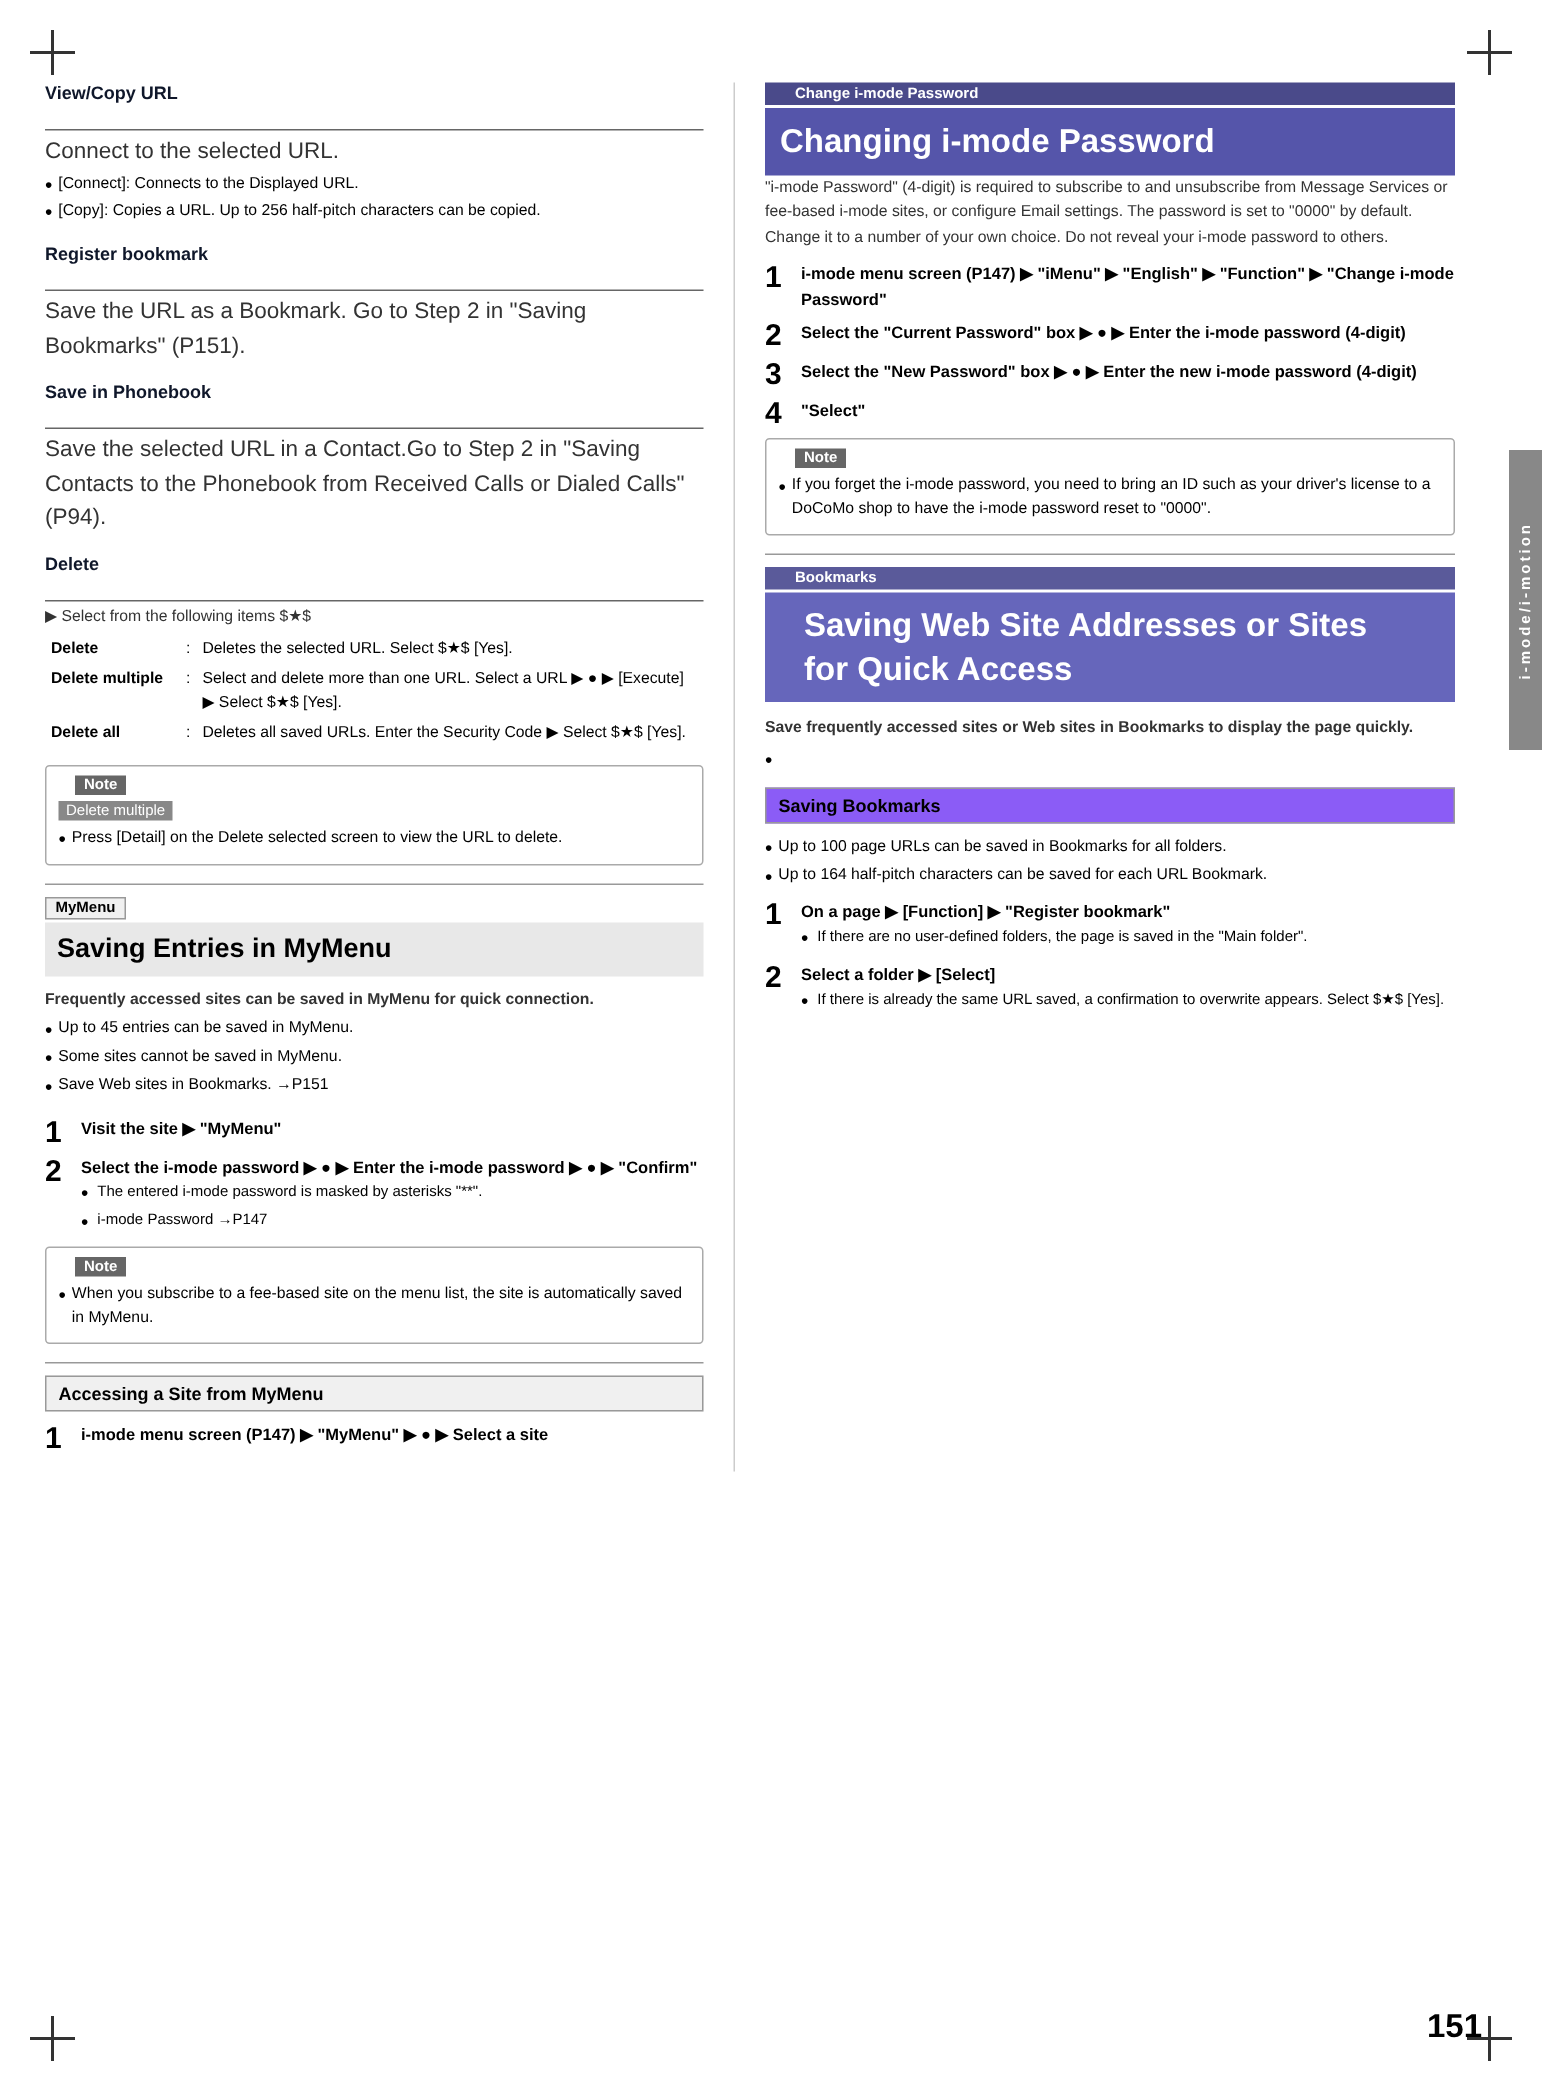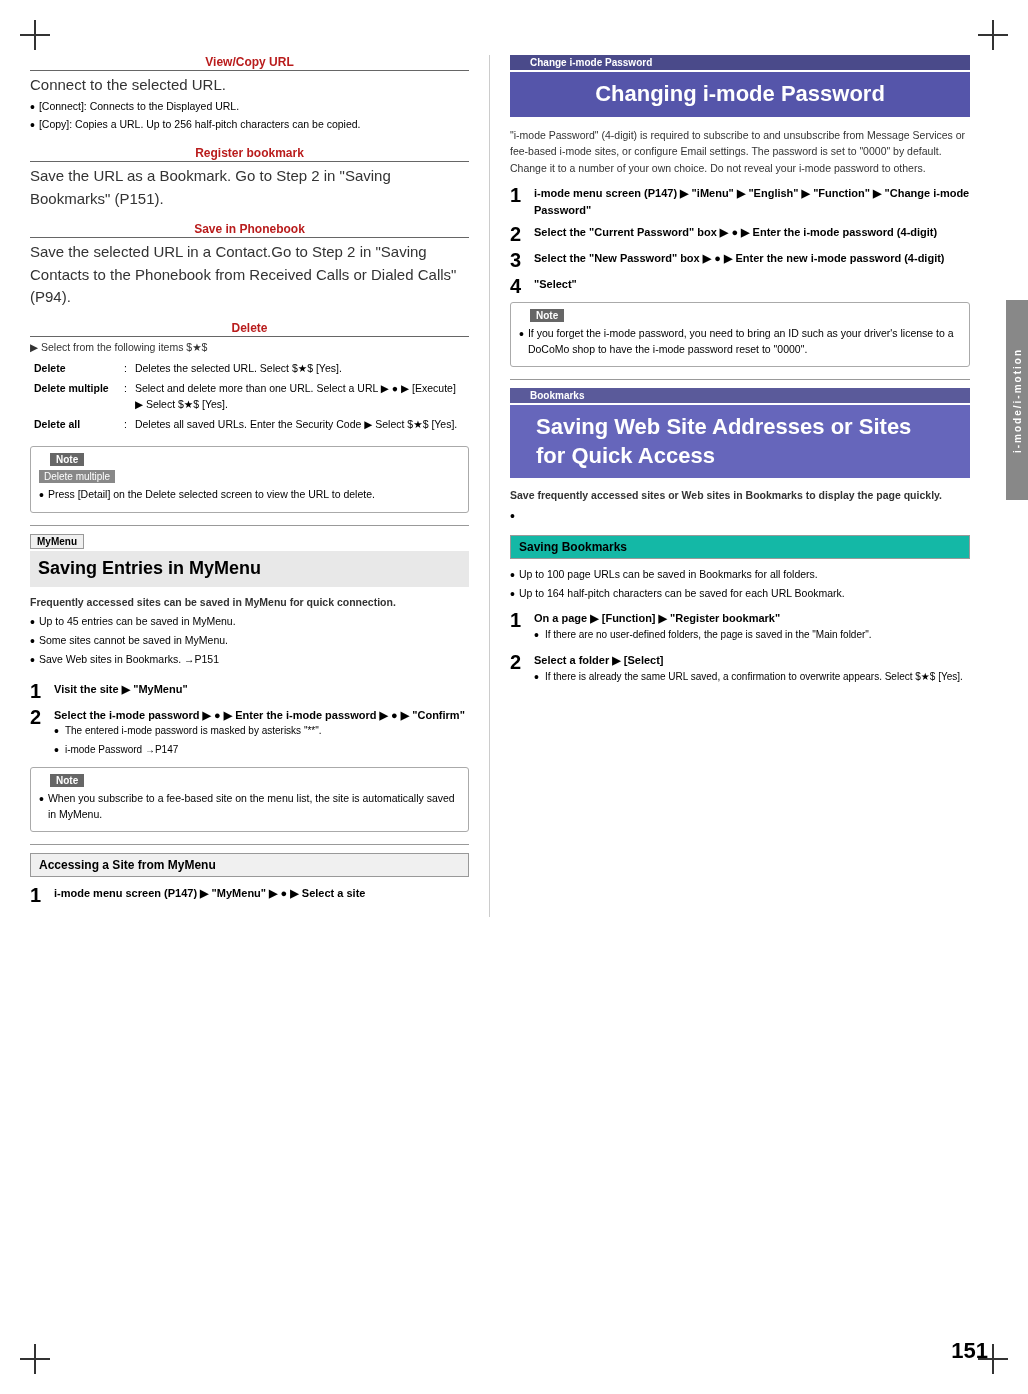--- a/index.html
+++ b/index.html
@@ -48,25 +48,24 @@
     }
     .right-col {
       width: 480px;
       padding-left: 20px;
     }
 
     
     .section-title {
       font-weight: bold;
       font-size: 12px;
-      color: #b91c1c;
+      color: #0f172a;
       margin-bottom: 3px;
       border-bottom: 1px solid #666;
-      padding-bottom: 1px;
-      text-align: center;
+      padding-bottom: 17px;
     }
     .section-content {
       margin-bottom: 12px;
     }
     .section-content p {
       font-size: 15px;
       line-height: 1.5;
       color: #333;
       margin-bottom: 2px;
     }
@@ -186,22 +185,20 @@
       background: #4a4a8a;
       color: #fff;
       font-size: 10px;
       font-weight: bold;
       padding: 2px 20px;
       margin-bottom: 2px;
     }
     .change-password-big {
       background: #5555aa;
       padding: 8px 10px;
-      margin-bottom: 10px;
-      text-align: center;
     }
     .change-password-big h2 {
       font-size: 22px;
       font-weight: bold;
       color: #fff;
       line-height: 1.3;
     }
 
     .bookmarks-header {
       background: #5a5a9a;
@@ -218,21 +215,21 @@
     }
     .bookmarks-big h2 {
       font-size: 22px;
       font-weight: bold;
       color: #fff;
       line-height: 1.3;
     }
 
     .saving-bookmarks-box {
       border: 1px solid #999;
-      background: #14b8a6;
+      background: #8b5cf6;
       padding: 4px 8px;
       margin-bottom: 8px;
     }
     .saving-bookmarks-box .title {
       font-size: 12px;
       font-weight: bold;
       color: #000;
     }
 
     .page-number {

